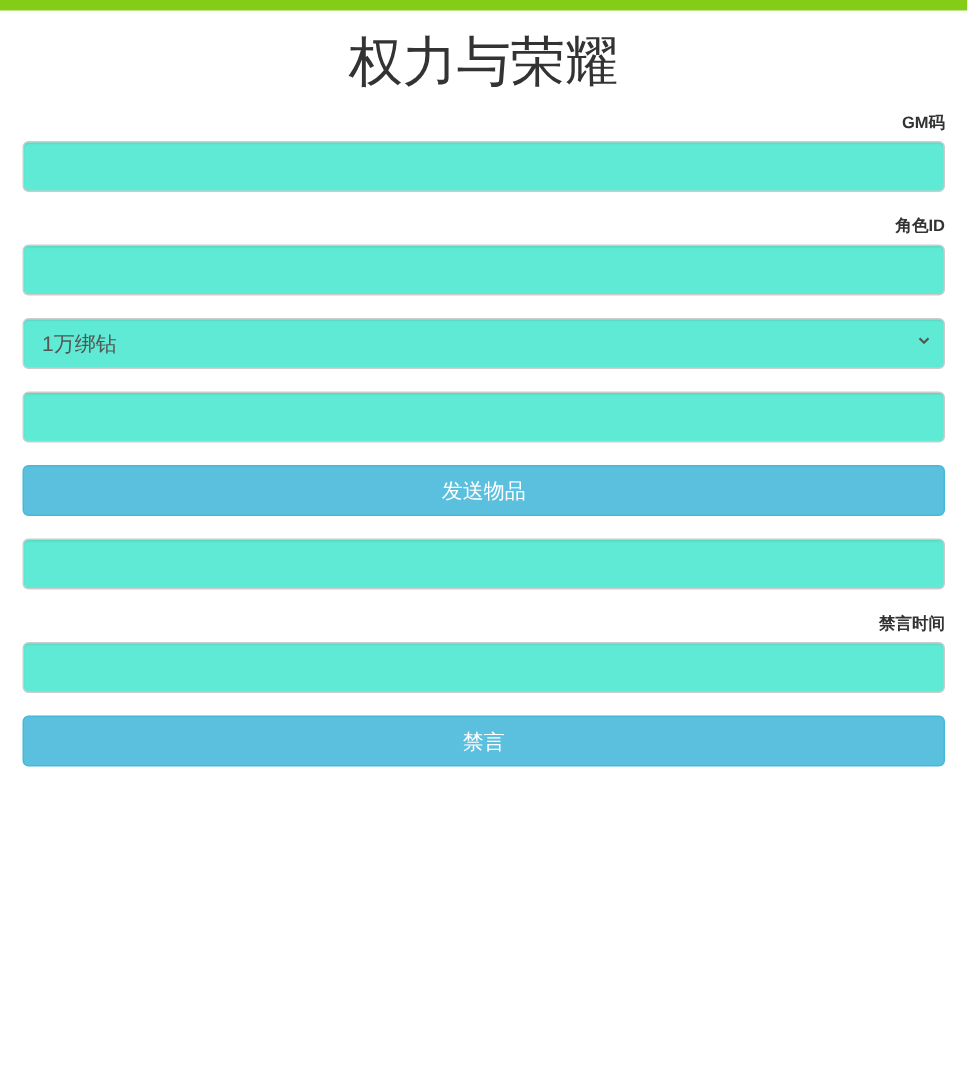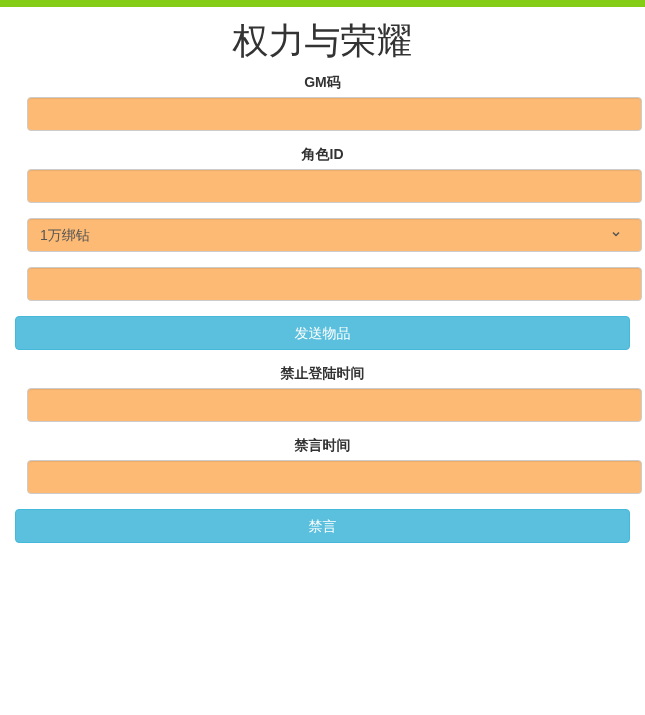--- a/index.html
+++ b/index.html
@@ -22,40 +22,39 @@
       font-weight: 500;
       text-align: center;
       margin: 10px 0 8px 0;
       color: #333;
     }
     .form-group {
       margin-bottom: 15px;
     }
     label.control-label {
       display: block;
-      text-align: center;
+      text-align: right;
       font-weight: 700;
-      font-size: 14px;
+      font-size: 11px;
       margin-bottom: 5px;
       color: #333;
     }
     .form-control {
       display: block;
       width: 100%;
       height: 34px;
       padding: 6px 12px;
       font-size: 14px;
       line-height: 1.42857143;
       color: #555;
-      background-color: #fdba74;
+      background-color: #5eead4;
       background-image: none;
       border: 1px solid #ccc;
       border-radius: 4px;
       box-shadow: inset 0 1px 1px rgba(0,0,0,.075);
-      margin-left: 12px;
     }
     select.form-control {
       appearance: none;
       -webkit-appearance: none;
       -moz-appearance: none;
       background-image: none;
       padding-right: 28px;
       position: relative;
     }
     .select-wrap {
@@ -118,21 +117,20 @@
     </div>
   </div>
 
   <div class="form-group">
     <input type="text" class="form-control" value="" style="">
   </div>
 
   <button type="button" class="btn btn-info">发送物品</button>
 
   <div class="form-group">
-    <label class="control-label">禁止登陆时间</label>
     <input type="text" class="form-control" value="" style="">
   </div>
 
 
   <div class="form-group">
     <label class="control-label">禁言时间</label>
     <input type="text" class="form-control" value="" style="">
   </div>
 
   <button type="button" class="btn btn-info">禁言</button>

